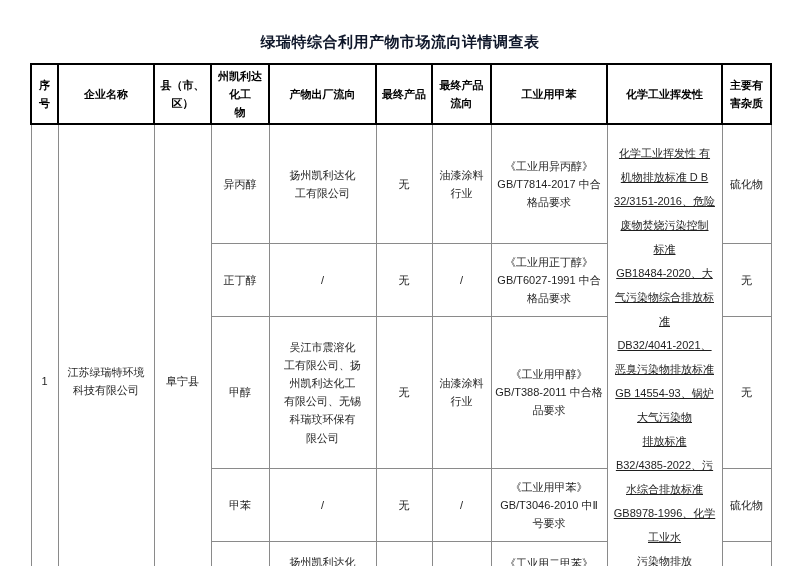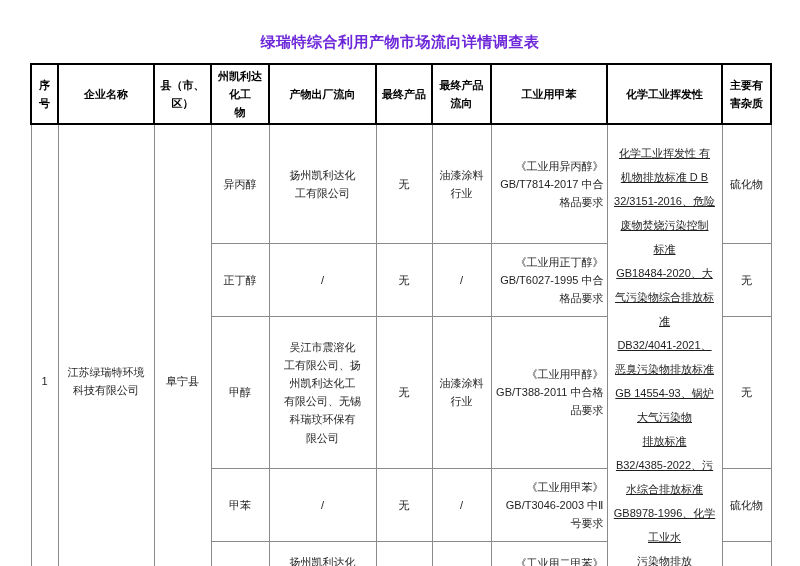--- a/index.html
+++ b/index.html
@@ -12,21 +12,21 @@
     overflow: hidden;
   }
   .page { position: absolute; inset: 0; background: #ffffff; }
   .title {
     position: absolute;
     top: 33px; left: 0; width: 100%;
     text-align: center;
     font-size: 15px;
     font-weight: bold;
     letter-spacing: 0.5px;
-    color: #6d28d9;
+    color: #0f172a;
   }
   table.survey-table {
     position: absolute;
     left: 30px; top: 63px;
     border-collapse: collapse;
     table-layout: fixed;
     width: 740px;
   }
   th, td {
     border: 1px solid #8a8a8a;
@@ -37,21 +37,21 @@
     padding: 2px 3px;
     white-space: pre-line;
     overflow: hidden;
   }
   thead th {
     border: 2px solid #000000;
     font-weight: bold;
     color: #000000;
   }
   td.pollution { line-height: 24px; padding: 16px 2px; text-decoration: underline; }
-  td.quality   { line-height: 18px; text-align: right; }
+  td.quality   { line-height: 18px; }
   tr.hdr { height: 48px; }
   tr.r1  { height: 96px; }
   tr.r2  { height: 55px; }
   tr.r3  { height: 123px; }
   tr.r4  { height: 56px; }
   tr.r5  { height: 78px; }
 </style>
 </head>
 <body>
 
@@ -127,21 +127,21 @@
 标准
 DB32/939-2020</td>
         <td>硫化物</td>
       </tr>
       <tr class="r2">
         <td>正丁醇</td>
         <td>/</td>
         <td>无</td>
         <td>/</td>
         <td class="quality">《工业用正丁醇》
-GB/T6027-1995 中合
+GB/T6027-1991 中合
 格品要求</td>
         <td>无</td>
       </tr>
       <tr class="r3">
         <td>甲醇</td>
         <td>吴江市震溶化
 工有限公司、扬
 州凯利达化工
 有限公司、无锡
 科瑞玟环保有
@@ -153,21 +153,21 @@
 GB/T388-2011 中合格
 品要求</td>
         <td>无</td>
       </tr>
       <tr class="r4">
         <td>甲苯</td>
         <td>/</td>
         <td>无</td>
         <td>/</td>
         <td class="quality">《工业用甲苯》
-GB/T3046-2003 中Ⅱ
+GB/T3046-2010 中Ⅱ
 号要求</td>
         <td>硫化物</td>
       </tr>
       <tr class="r5">
         <td>二甲苯</td>
         <td>扬州凯利达化
 工有限公司、无
 锡科瑞玟环保
 有限公司</td>
         <td>无</td>

